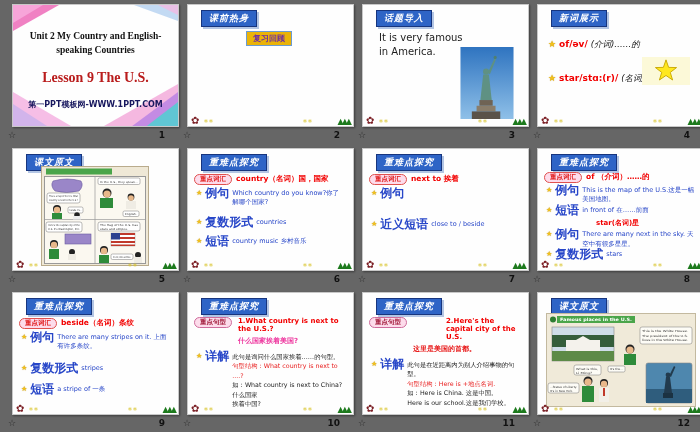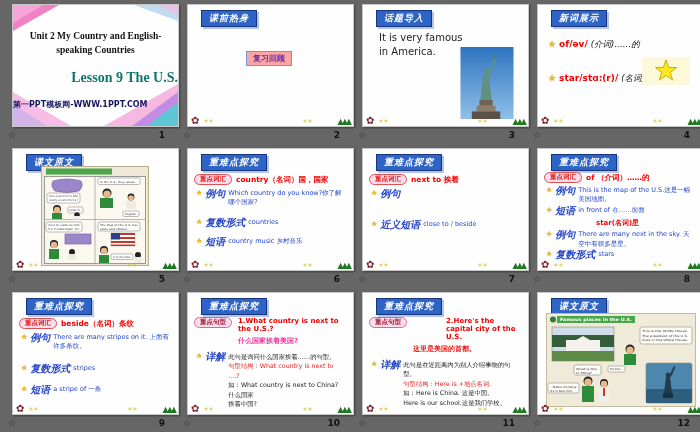--- a/index.html
+++ b/index.html
@@ -13,59 +13,59 @@
   .foot-num{position:absolute;right:10px;top:128px;font-size:9px;font-weight:bold;color:#111;line-height:14px;}
 
   
   .hdr{position:absolute;top:5px;left:13px;background:#2e64c6;border:1px solid #17357e;color:#fff;
        font-size:9px;font-weight:bold;padding:1px 7px;letter-spacing:1px;
        box-shadow:2px 2px 0 rgba(130,160,210,.6);font-style:italic;}
 
   
   .t-wrap{position:absolute;left:0;top:0;right:0;text-align:center;font-family:"Liberation Serif",serif;}
   .t1{margin-top:24px;font-size:9.5px;font-weight:bold;color:#111;line-height:1.5;}
-  .lesson{margin-top:12px;font-size:14px;font-weight:bold;color:#0f766e;text-align:right;}
-  .ppturl{position:absolute;left:0;right:0;top:94px;text-align:left;font-size:8px;font-weight:bold;color:#17175e;}
+  .lesson{margin-top:12px;font-size:14px;font-weight:bold;color:#b91c1c;}
+  .ppturl{position:absolute;left:0;right:0;top:94px;text-align:center;font-size:8px;font-weight:bold;color:#17175e;}
   .tri{position:absolute;}
   .c-tl1{left:0;top:0;width:46px;height:26px;background:#ec61b4;opacity:.8;clip-path:polygon(0 0,100% 0,0 100%);}
   .c-tl2{left:0;top:0;width:30px;height:18px;background:#f9aede;opacity:.8;clip-path:polygon(0 0,100% 0,0 100%);}
   .c-tr1{right:0;top:0;width:44px;height:16px;background:#bdd6f2;opacity:.9;clip-path:polygon(0 0,100% 0,100% 100%);}
   .c-tr2{right:0;top:0;width:20px;height:10px;background:#f3b9e2;opacity:.8;clip-path:polygon(0 0,100% 0,100% 100%);}
   .c-bl1{left:0;bottom:0;width:58px;height:34px;background:#f4b3e2;opacity:.85;clip-path:polygon(0 0,0 100%,100% 100%);}
   .c-bl2{left:0;bottom:0;width:34px;height:22px;background:#c9b2ec;opacity:.8;clip-path:polygon(0 0,0 100%,100% 100%);}
   .c-br1{right:0;bottom:0;width:74px;height:42px;background:#f2a6d8;opacity:.8;clip-path:polygon(100% 0,100% 100%,0 100%);}
   .c-br2{right:0;bottom:0;width:52px;height:34px;background:#b77fe4;opacity:.8;clip-path:polygon(100% 0,100% 100%,12% 100%);}
   .c-br3{right:0;bottom:0;width:40px;height:26px;background:#55ccd2;opacity:.9;clip-path:polygon(100% 8%,100% 100%,22% 100%);}
 
   
   .dec-flower{position:absolute;left:3px;bottom:0;color:#7c2026;font-size:10px;line-height:10px;}
   .dec-sl{position:absolute;left:16px;bottom:1px;color:#d9c52e;font-size:8px;line-height:8px;letter-spacing:1px;}
   .dec-sr{position:absolute;right:40px;bottom:1px;color:#d9c52e;font-size:8px;line-height:8px;letter-spacing:1px;}
   .dec-grass{position:absolute;right:3px;bottom:0;color:#1d7a1d;font-size:8px;line-height:8px;letter-spacing:-2px;}
 
   
   .cbody{position:absolute;left:0;top:22px;right:0;}
-  .kline{display:flex;align-items:flex-end;gap:4px;margin:3px 6px 0;}
+  .kline{display:flex;align-items:flex-start;gap:4px;margin:3px 6px 0;}
   .kbadge{background:#fddceb;border:1px solid #e0504e;border-radius:8px;color:#e01818;
           font-size:6.5px;font-weight:bold;padding:0 5px;line-height:9px;white-space:nowrap;}
   .kbadge.pink{color:#a01838;border-color:#cf6c9c;}
   .headline{color:#f20000;font-size:7.5px;font-weight:bold;}
   .krow{display:flex;align-items:flex-start;gap:3px;margin:4px 8px 0;}
   .kstar{color:#f2c01c;font-size:7px;line-height:9px;text-shadow:0 0 1px #a57d00;}
-  .klabel{color:#2746c8;font-weight:bold;font-style:italic;font-size:10px;white-space:nowrap;line-height:9px;}
+  .klabel{color:#2746c8;font-weight:bold;font-size:12px;white-space:nowrap;line-height:9px;}
   .ktext{color:#2746c8;font-size:6.5px;line-height:1.45;flex:1;}
   .kred-sub{margin:3px 0 0 58px;color:#f20000;font-weight:bold;font-size:7px;}
   .h2pink{color:#ee3aa0;font-size:7px;font-weight:bold;margin-top:3px;}
   .dline{font-size:6.3px;line-height:1.5;color:#222;}
   .dline.red{color:#e81c1c;}
   .sent-col{display:flex;flex-direction:column;}
 
   
-  .subbox{position:absolute;left:58px;top:26px;background:#fca5a5;border:1px solid #6b9bd2;color:#7030a0;
-          font-size:8px;font-weight:bold;padding:1px 6px;margin-top:20px;}
+  .subbox{position:absolute;left:58px;top:26px;background:#eab308;border:1px solid #6b9bd2;color:#7030a0;
+          font-size:8px;font-weight:bold;padding:1px 6px;}
   .bigbox{position:absolute;left:13px;top:46px;width:136px;height:34px;border:1px solid #8a8a8a;
           display:flex;align-items:center;justify-content:center;}
   .greentext{color:#00a14b;font-size:7.5px;font-weight:bold;}
 
   
   .famous{position:absolute;left:16px;top:26px;font-size:10px;color:#1c1c1c;font-weight:500;line-height:1.4;}
   .statue{position:absolute;right:12px;top:42px;width:58px;height:72px;}
 
   
   .wentry{display:flex;align-items:baseline;gap:3px;margin:12px 0 0 10px;}

